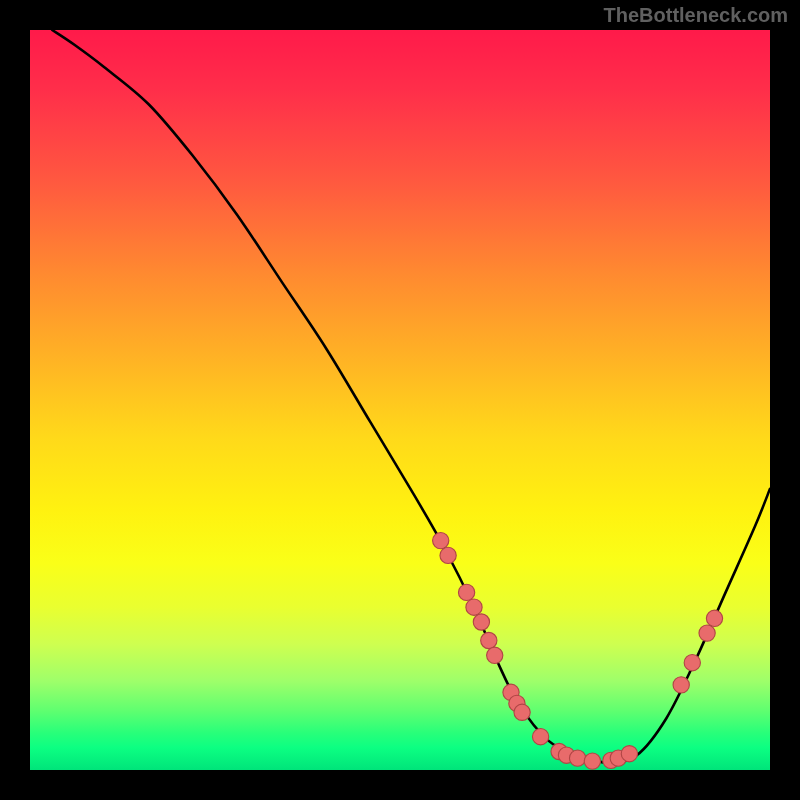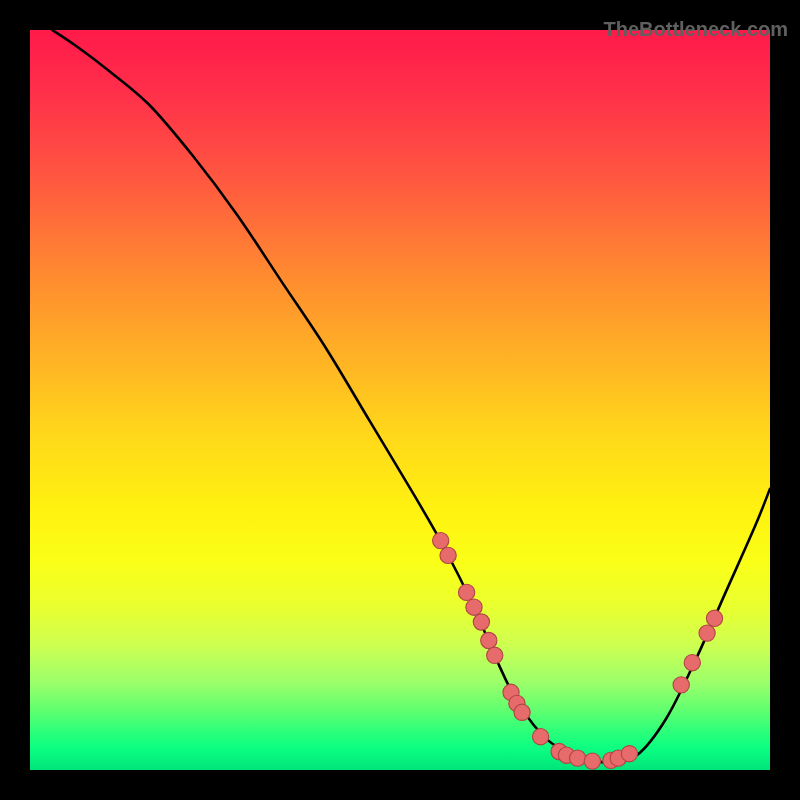--- a/index.html
+++ b/index.html
@@ -6,21 +6,21 @@
   body {
     width: 800px;
     height: 800px;
     background: #000;
     font-family: Arial, sans-serif;
     position: relative;
     overflow: hidden;
   }
   .watermark {
     position: absolute;
-    top: 18px;
+    top: 4px;
     right: 12px;
     font-size: 20px;
     font-weight: bold;
     color: #606060;
     z-index: 10;
   }
   .plot-area {
     position: absolute;
     left: 30px;
     top: 30px;

